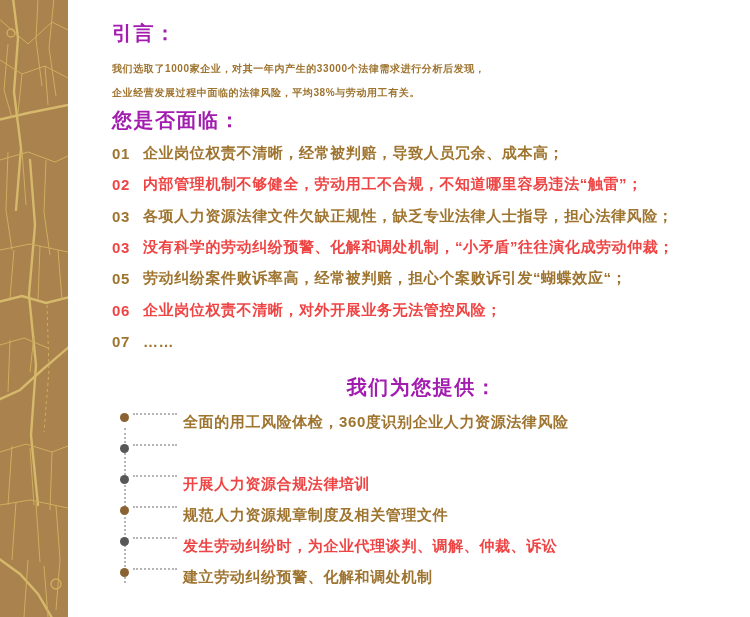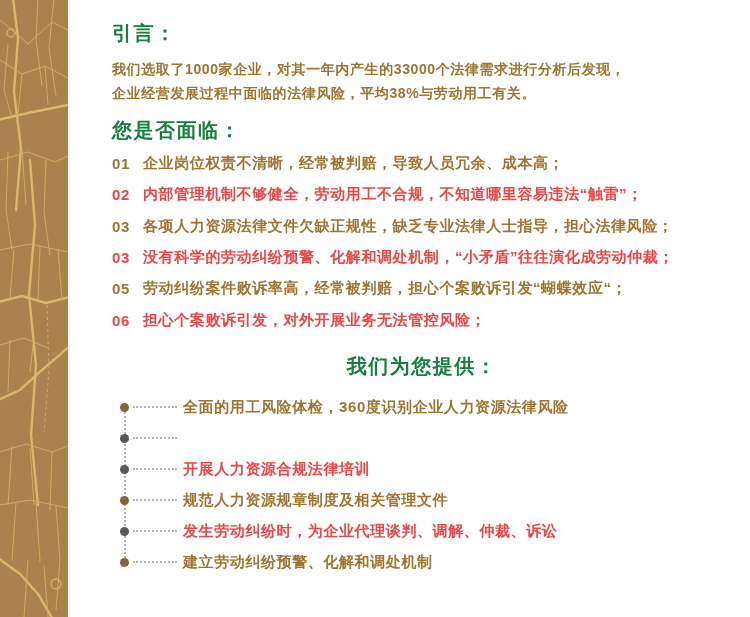--- a/index.html
+++ b/index.html
@@ -11,45 +11,45 @@
     overflow:hidden;
   }
   .sidebar {
     position:absolute; left:0; top:0;
     width:68px; height:617px;
   }
   .content {
     position:absolute; left:112px; top:22px; width:620px;
   }
   .section-title {
-    font-size:20px; font-weight:bold; color:#15803d;
+    font-size:20px; font-weight:bold; color:#a21caf;
     letter-spacing:1.5px; line-height:23px; margin:0;
   }
   .intro-para { margin-top:12px; }
   .intro-line {
-    font-size:14px; font-weight:bold; color:#9e742f;
+    font-size:10px; font-weight:bold; color:#9e742f;
     line-height:24px; letter-spacing:0.6px;
   }
-  .facing-title { margin-top:14px; }
+  .facing-title { margin-top:4px; }
   .facing-list { margin-top:6px; }
   .facing-row {
     display:flex; align-items:center; height:31.3px;
     font-size:15px; font-weight:bold; letter-spacing:0.6px;
   }
   .facing-num { width:24px; margin-right:7px; flex:none; }
   .c-brown { color:#9e742f; }
   .c-gray  { color:#ef4444; }
   .provide-title { margin-top:19px;text-align:center; }
   .provide-list { position:relative; margin-top:14px; }
   .vline {
     position:absolute; left:11.5px; top:15px; bottom:16px;
     width:0; border-left:2px dotted #b5b5b5;
   }
   .provide-row {
-    display:flex; align-items:center; height:31px; position:relative;
+    display:flex; align-items:flex-start; height:31px; position:relative;
     font-size:15px; font-weight:bold; letter-spacing:0.6px;
   }
   .dot {
     width:9px; height:9px; border-radius:50%;
     margin-left:8px; flex:none; position:relative; z-index:1;
   }
   .dot.b { background:#8a6332; }
   .dot.g { background:#595757; }
   .leader {
     width:44px; height:0; border-top:2px dotted #b5b5b5;
@@ -132,21 +132,25 @@
     <div class="facing-row c-gray">
       <span class="facing-num">03</span>
       <span>没有科学的劳动纠纷预警、化解和调处机制，“小矛盾”往往演化成劳动仲裁；</span>
     </div>
     <div class="facing-row c-brown">
       <span class="facing-num">05</span>
       <span>劳动纠纷案件败诉率高，经常被判赔，担心个案败诉引发“蝴蝶效应“；</span>
     </div>
     <div class="facing-row c-gray">
       <span class="facing-num">06</span>
-      <span>担心个案败诉引发，对外开展业务无法管控风险；</span>
+      <span>企业岗位权责不清晰，对外开展业务无法管控风险；</span>
+    </div>
+    <div class="facing-row c-brown">
+      <span class="facing-num">07</span>
+      <span>……</span>
     </div>
   </div>
 
   <h2 class="section-title provide-title">我们为您提供：</h2>
   <div class="provide-list">
     <div class="vline"></div>
     <div class="provide-row c-brown">
       <span class="dot b"></span>
       <span class="leader"></span>
       <span>全面的用工风险体检，360度识别企业人力资源法律风险</span>

